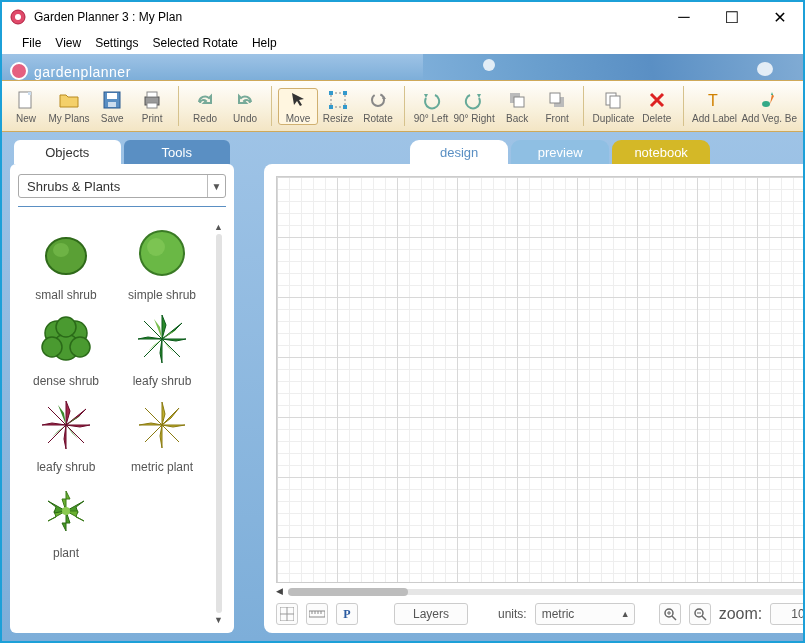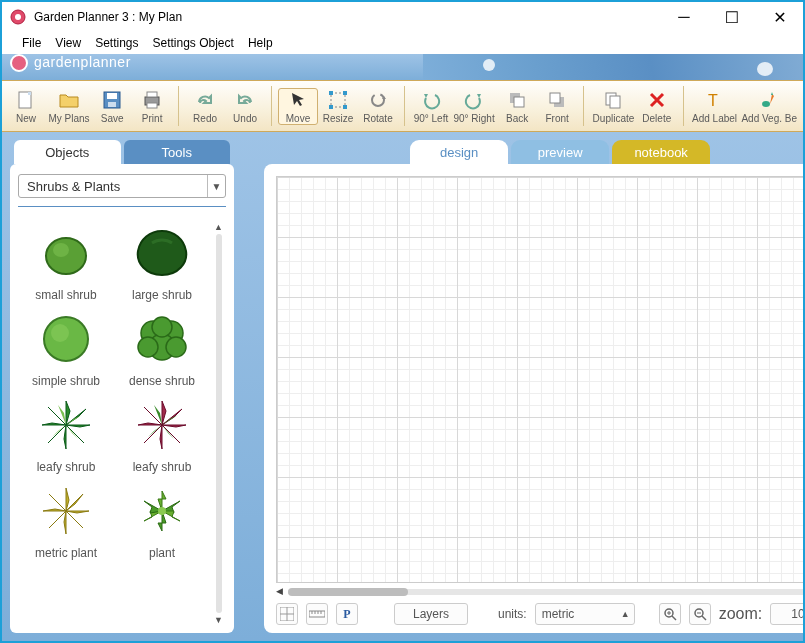--- a/index.html
+++ b/index.html
@@ -7,21 +7,21 @@
 
 .titlebar { height:30px; display:flex; align-items:center; padding:15px 8px; background:#fff;justify-content:center; }
 .titlebar .app-icon { width:16px; height:16px; margin-right:8px; }
 .titlebar .title { font-size:12px; color:#000; flex:1; }
 .titlebar .win-btns { display:flex; gap:18px; }
 .titlebar .win-btn { width:30px; height:24px; display:flex; align-items:center; justify-content:center; font-size:16px; cursor:pointer; }
 
 .menubar { height:22px; display:flex; align-items:center; padding:0 20px; gap:14px; background:#fff; }
 .menubar .item { font-size:12px; cursor:pointer; }
 
-.brandbar { height:26px; background:linear-gradient(to bottom,#9ec3e6,#7daed9); position:relative; overflow:hidden; display:flex; align-items:flex-start; padding-left:8px; }
+.brandbar { height:26px; background:linear-gradient(to bottom,#9ec3e6,#7daed9); position:relative; overflow:hidden; display:flex; align-items:flex-end; padding-left:8px; }
 .brandbar .logo-icon { width:18px; height:18px; border-radius:50%; background:#e56080; border:2px solid #fff; margin-right:6px; }
 .brandbar .brand-text { color:#fff; font-size:14px; letter-spacing:0.5px; }
 .brandbar .brand-text .thin { font-weight:300; }
 .brandbar .blossom { position:absolute; right:0; top:0; height:26px; width:380px; background:linear-gradient(80deg,#7daed9 0%,#6a9fce 30%,#5a8fc4 60%,#80abd4 100%); }
 .brandbar .blossom::before,.brandbar .blossom::after{content:"";position:absolute;border-radius:50%;background:#fff;opacity:.8;}
 .brandbar .blossom::before{width:12px;height:12px;top:5px;left:60px;}
 .brandbar .blossom::after{width:16px;height:14px;top:8px;right:30px;}
 
 .toolbar { height:52px; background:linear-gradient(to bottom,#fffefc,#f8f0db 60%,#f3e5c4); border-top:1px solid #cfa95a; border-bottom:1px solid #cfa95a; display:flex; align-items:center; padding:0 4px; overflow:hidden; }
 .tb-btn { display:flex; flex-direction:column; align-items:center; justify-content:center; gap:2px; padding:0 4px; min-width:40px; cursor:pointer; }
@@ -103,21 +103,21 @@
     <div class="win-btn">─</div>
     <div class="win-btn">☐</div>
     <div class="win-btn">✕</div>
   </div>
 </div>
 
 <div class="menubar">
   <span class="item">File</span>
   <span class="item">View</span>
   <span class="item">Settings</span>
-  <span class="item">Settings Object</span>
+  <span class="item">Selected Rotate</span>
   <span class="item">Help</span>
 </div>
 
 <div class="brandbar">
   <span class="logo-icon"></span>
   <span class="brand-text"><span>garden</span><span class="thin">planner</span></span>
   <div class="blossom"></div>
 </div>
 
 <div class="toolbar">
@@ -297,29 +297,20 @@
       <div class="palette-scroll">
         <div class="palette-grid" id="palette-grid">
             <div class="pal-item">
               <div class="thumb">
                 <svg width="54" height="54">
                   <ellipse cx="27" cy="30" rx="20" ry="18" fill="#5aa035" stroke="#2f6a1a" stroke-width="2"></ellipse>
                   <ellipse cx="22" cy="24" rx="8" ry="7" fill="#7bc050" opacity=".6"></ellipse>
                 </svg>
               </div>
               <div class="name">small shrub</div>
-            </div>
-            <div class="pal-item">
-              <div class="thumb">
-                <svg width="60" height="56">
-                  <path d="M30 6c12 0 22 8 24 20 2 12-8 24-24 24S4 38 6 26C8 14 18 6 30 6z" fill="#1f5a1a" stroke="#0d3a0a" stroke-width="2"></path>
-                  <path d="M20 18c6-4 14-4 20 0" stroke="#3a8030" stroke-width="3" fill="none" opacity=".5"></path>
-                </svg>
-              </div>
-              <div class="name">large shrub</div>
             </div>
             <div class="pal-item">
               <div class="thumb">
                 <svg width="56" height="56">
                   <circle cx="28" cy="28" r="22" fill="#6ab845" stroke="#3a7a25" stroke-width="2"></circle>
                   <circle cx="22" cy="22" r="9" fill="#8ed060" opacity=".5"></circle>
                 </svg>
               </div>
               <div class="name">simple shrub</div>
             </div>

